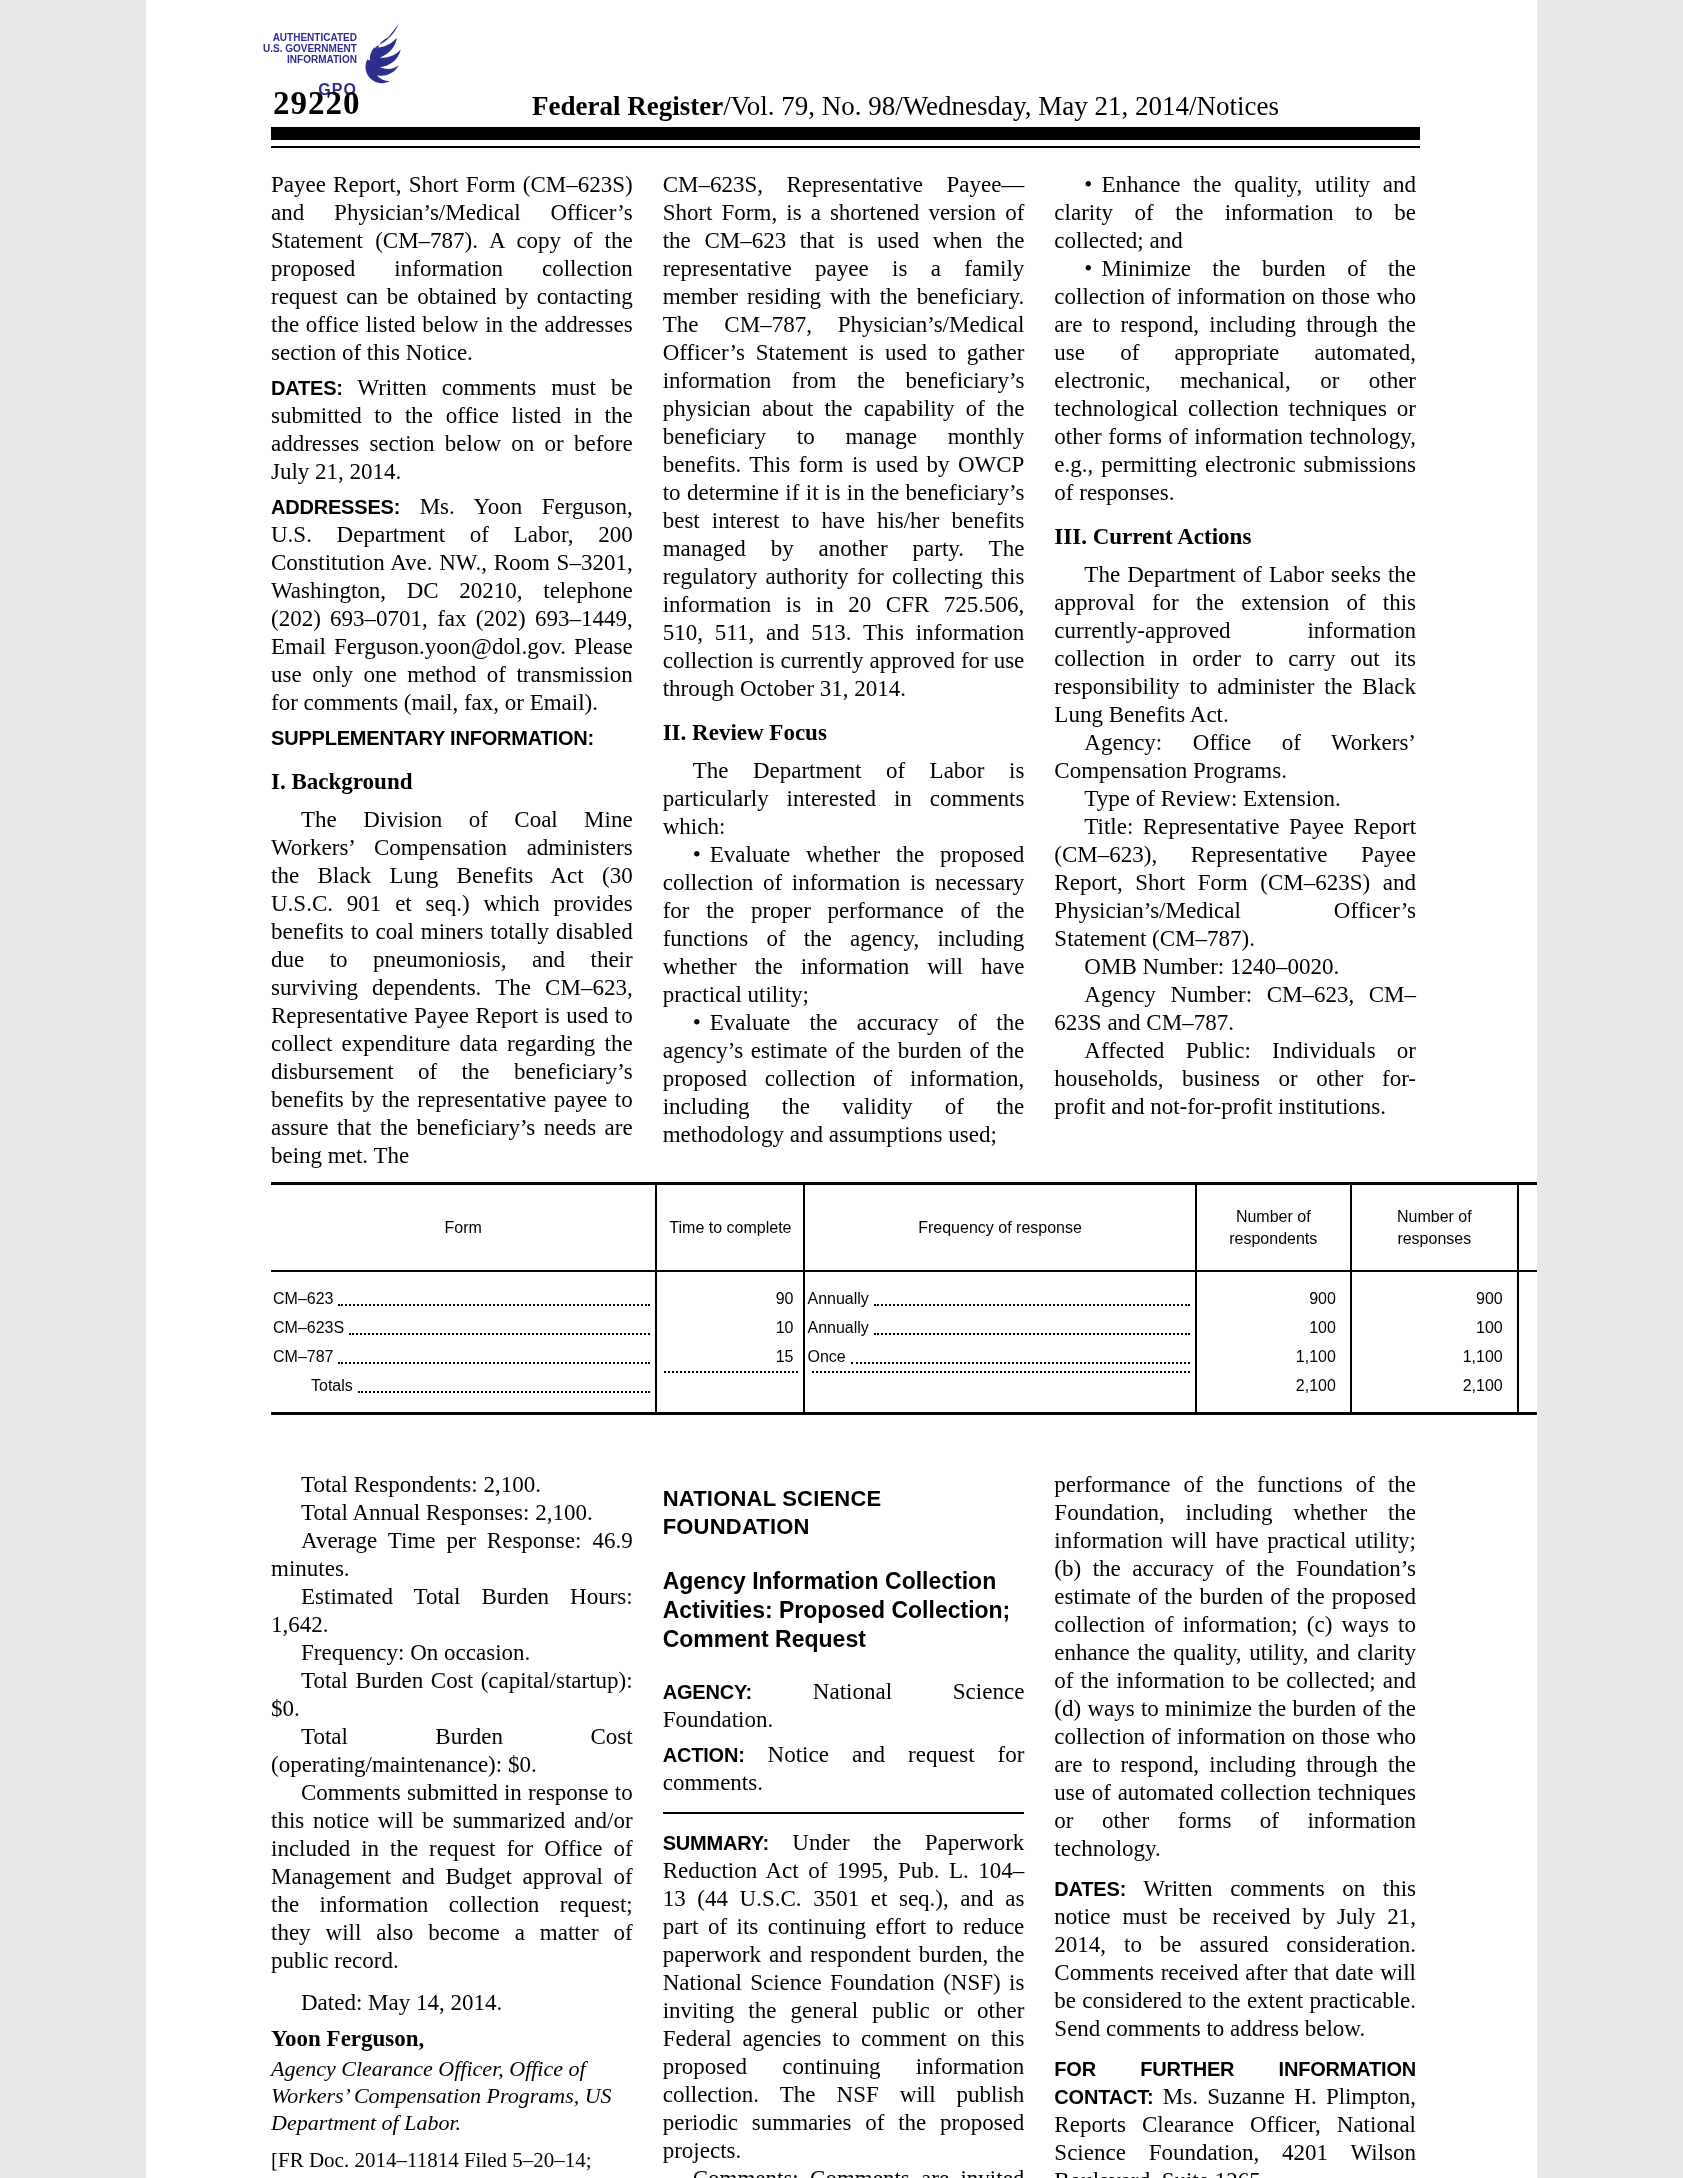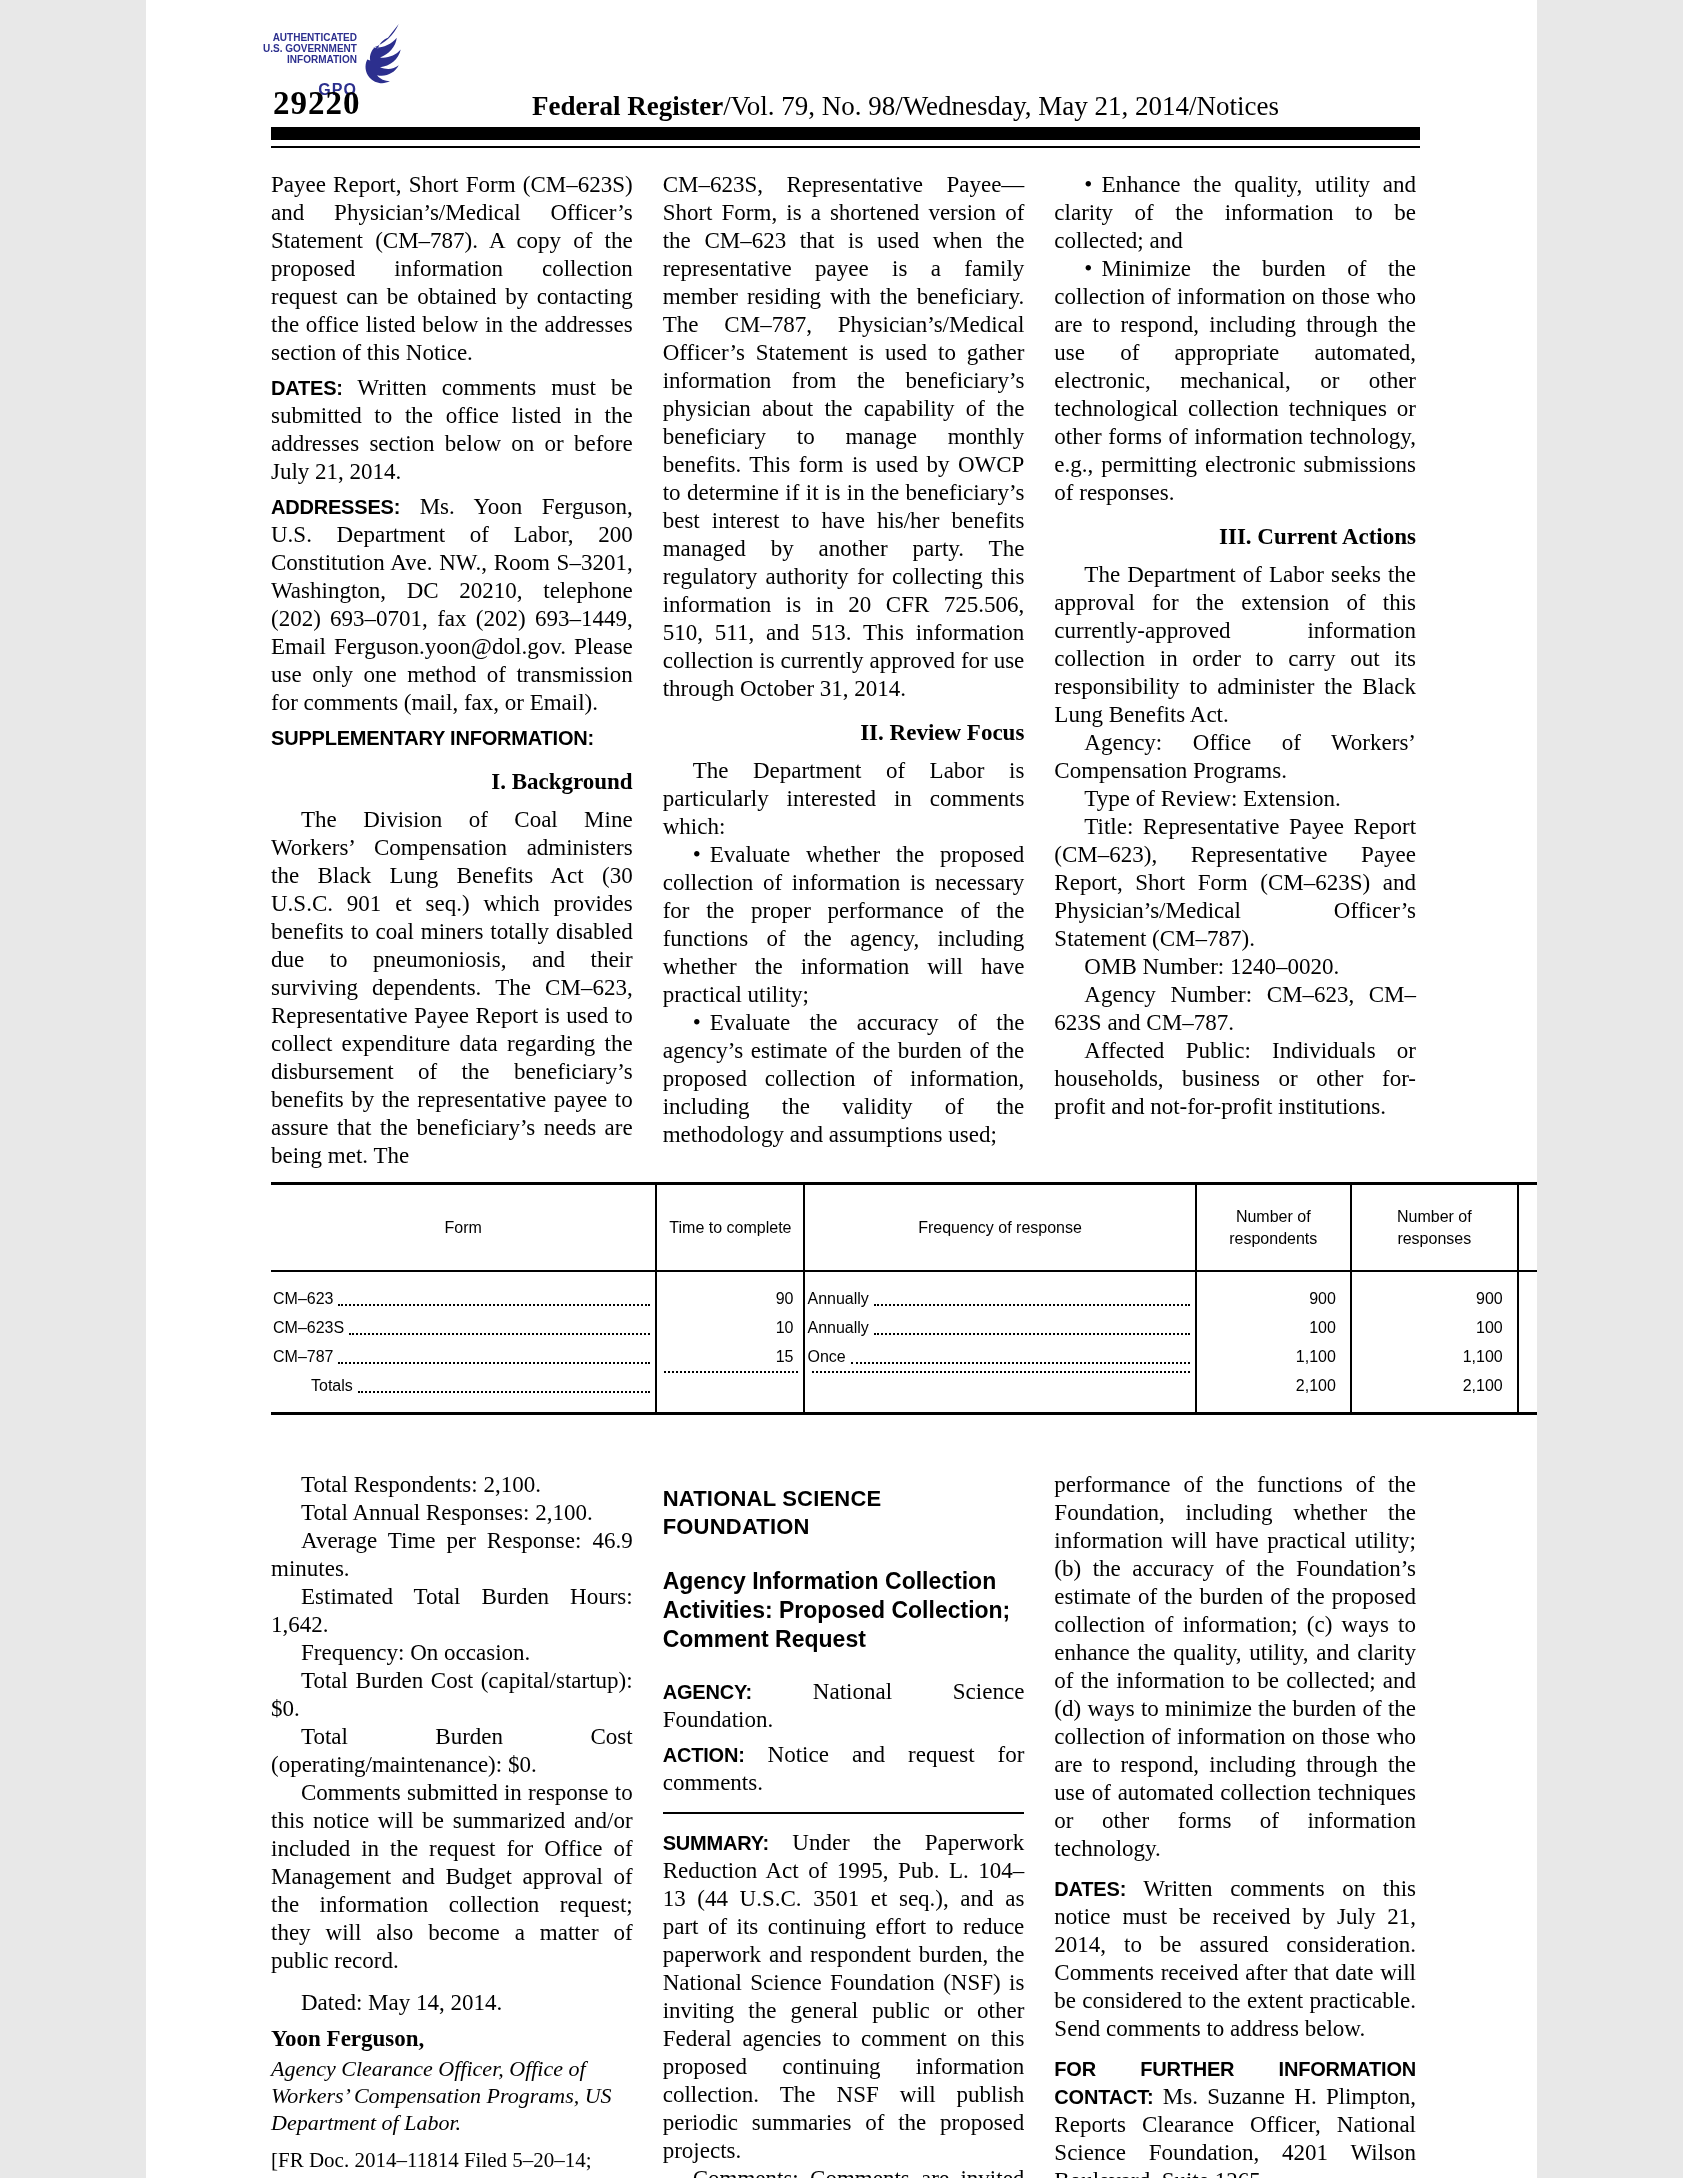--- a/index.html
+++ b/index.html
@@ -23,21 +23,21 @@
   
   .columns { display:flex; gap:30px; margin:0 121px 0 125px; text-align:justify; line-height:28px; }
   .col { width:459px; }
   .top-section { margin-top:22px; }
   .top-section .col { min-height:933px; }
   p { margin:0; }
   .indent { text-indent:30px; }
   .lblp { margin-top:7px; }
   .label { font-family:"Liberation Sans",sans-serif; font-weight:700; font-size:20px; letter-spacing:-0.2px; }
   .it { }
-  .fr-head { font-size:23px; font-weight:700; margin:16px 0 10px; text-align:right; }
+  .fr-head { font-size:23px; font-weight:700; margin:16px 0 10px; text-align:left; }
   .bullet { margin-right:9px; }
   
   .fr-table { width:1438px; margin:12px 121px 13px 125px; border-collapse:collapse;
     font-family:Liberation Sans, sans-serif; font-size:16px; table-layout:fixed;
     border-top:3px solid #000; border-bottom:3px solid #000; }
   .fr-table th { border-bottom:2px solid #000; font-weight:400; text-align:center;
     vertical-align:middle; padding:10px 6px; line-height:22px; height:65px; }
   .fr-table th:not(:last-child), .fr-table td:not(:last-child) { border-right:2px solid #000; }
   .fr-table td { padding:0 2px; line-height:29px; vertical-align:top; }
   .fr-table tbody tr:first-child td { padding-top:12px; }

